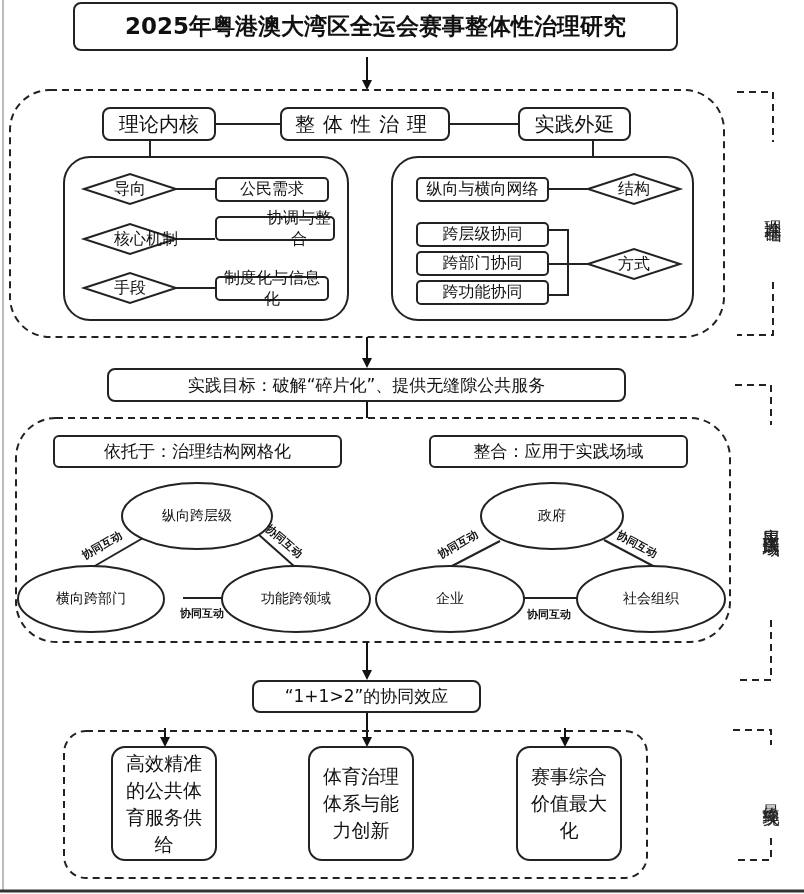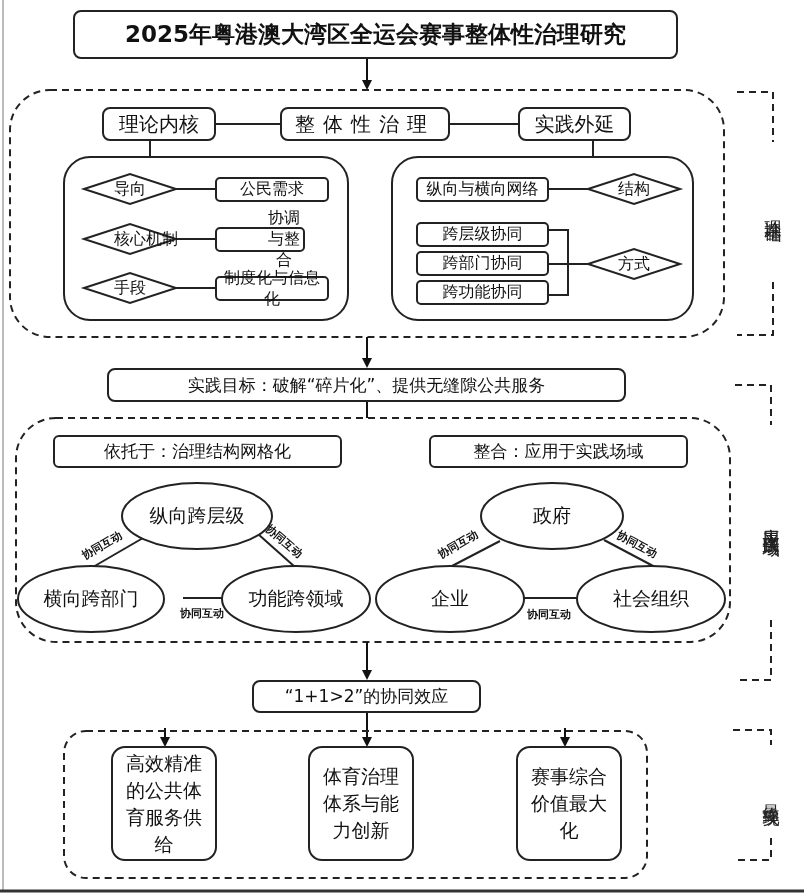--- a/index.html
+++ b/index.html
@@ -6,21 +6,21 @@
   body { width: 804px; height: 894px; position: relative; overflow: hidden;
          font-family: "DejaVu Sans", "Liberation Sans", sans-serif; color: #111; }
   #canvas { position: absolute; left: 0; top: 0; width: 804px; height: 894px; }
   .abs { position: absolute; box-sizing: border-box; display: flex; align-items: center; justify-content: center; text-align: center; }
   .box { border: 2px solid #222; border-radius: 8px; background: #fff; }
   .title { font-weight: bold; font-size: 23px; letter-spacing: 0px; }
   .h1 { font-size: 20px; }
   .h1w { font-size: 20px; letter-spacing: 8px; }
   .sm { font-size: 16px; }
   .md { font-size: 17px; }
-  .lg { font-size: 19px; }
+  .lg { font-size: 14px; }
   .vtext { font-size: 17px; line-height: 25px; writing-mode: vertical-rl; text-orientation: upright; color: #222; letter-spacing: 2px; }
   .tag { font-size: 11px; font-weight: bold; position: absolute; white-space: nowrap; color: #111; }
   .stack { font-size: 19px; line-height: 27px; padding: 0 4px; }
 </style>
 </head>
 <body>
 
 <div id="canvas">
 
   <svg width="804" height="894" style="position:absolute;left:0;top:0">
@@ -82,32 +82,32 @@
 
     <line x1="367" y1="642" x2="367" y2="678" stroke="#111" stroke-width="2" marker-end="url(#arr)"></line>
     <line x1="367" y1="712" x2="367" y2="745" stroke="#111" stroke-width="2" marker-end="url(#arr)"></line>
     <line x1="165" y1="728" x2="165" y2="745" stroke="#111" stroke-width="2" marker-end="url(#arr)"></line>
     <line x1="565" y1="728" x2="565" y2="745" stroke="#111" stroke-width="2" marker-end="url(#arr)"></line>
 
     <rect x="64" y="731" width="583" height="147" rx="22" fill="none" stroke="#222" stroke-width="2" stroke-dasharray="7,5"></rect>
     <path d="M733,730 L771,730 L771,745 M771,838 L771,860 L733,860" fill="none" stroke="#222" stroke-width="2" stroke-dasharray="7,5"></path>
   </svg>
 
-  <div class="abs box title" style="left:73px;top:10px;width:605px;height:49px;">2025年粤港澳大湾区全运会赛事整体性治理研究</div>
+  <div class="abs box title" style="left:73px;top:2px;width:605px;height:49px;">2025年粤港澳大湾区全运会赛事整体性治理研究</div>
 
   <div class="abs box h1" style="left:102px;top:107px;width:114px;height:34px;">理论内核</div>
   <div class="abs box h1w" style="left:280px;top:107px;width:170px;height:34px;">整体性治理</div>
   <div class="abs box h1" style="left:518px;top:107px;width:113px;height:34px;">实践外延</div>
 
   <div class="abs sm" style="left:92px;top:180px;width:76px;height:18px;">导向</div>
   <div class="abs sm" style="left:100px;top:230px;width:92px;height:18px;">核心机制</div>
   <div class="abs sm" style="left:92px;top:279px;width:76px;height:18px;">手段</div>
 
   <div class="abs box sm" style="left:215px;top:177px;width:114px;height:25px;border-radius:5px;">公民需求</div>
-  <div class="abs box sm" style="left:215px;top:227px;width:90px;height:25px;border-radius:5px;padding-left:48px;">协调与整合</div>
+  <div class="abs box sm" style="left:215px;top:216px;width:120px;height:25px;border-radius:5px;padding-left:48px;">协调与整合</div>
   <div class="abs box sm" style="left:215px;top:276px;width:114px;height:25px;border-radius:5px;">制度化与信息化</div>
 
   <div class="abs box sm" style="left:416px;top:177px;width:133px;height:25px;border-radius:5px;">纵向与横向网络</div>
   <div class="abs sm" style="left:600px;top:180px;width:68px;height:18px;">结构</div>
   <div class="abs box sm" style="left:416px;top:222px;width:133px;height:25px;border-radius:5px;">跨层级协同</div>
   <div class="abs box sm" style="left:416px;top:251px;width:133px;height:25px;border-radius:5px;">跨部门协同</div>
   <div class="abs box sm" style="left:416px;top:280px;width:133px;height:25px;border-radius:5px;">跨功能协同</div>
   <div class="abs sm" style="left:600px;top:255px;width:68px;height:18px;">方式</div>
 
   <div class="abs vtext" style="left:754px;top:150px;width:38px;height:120px;">理论基础</div>

